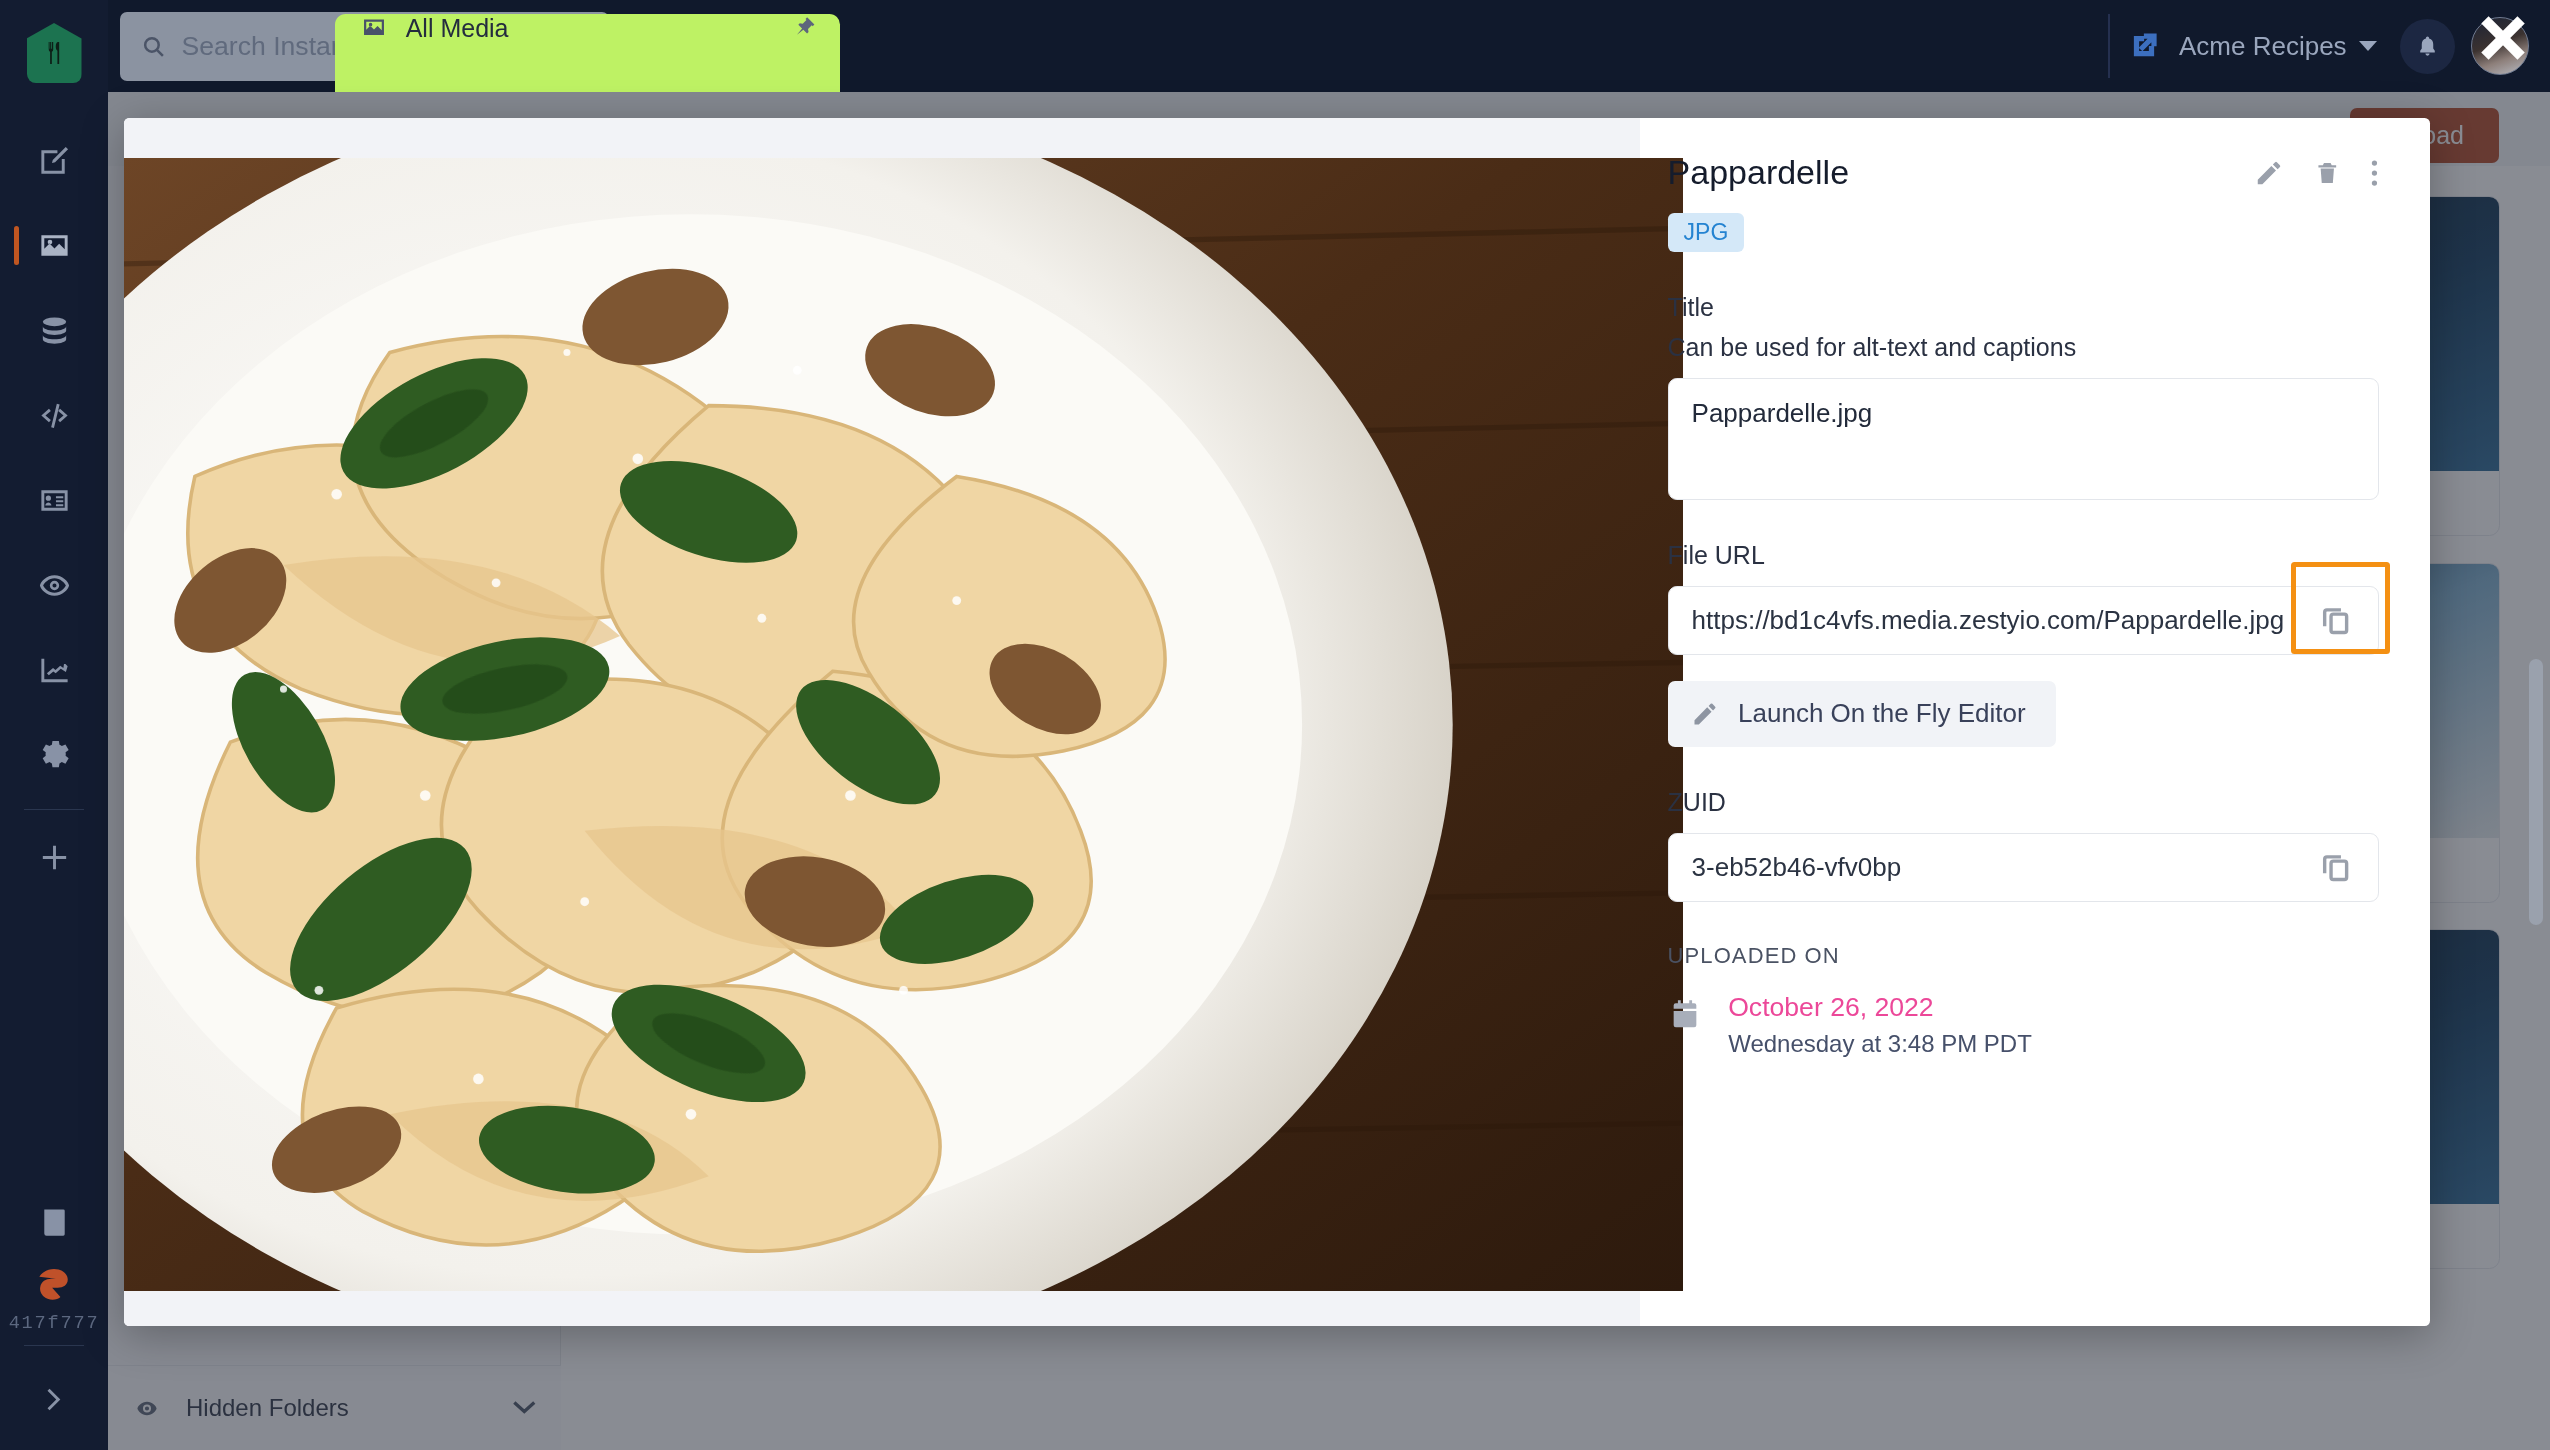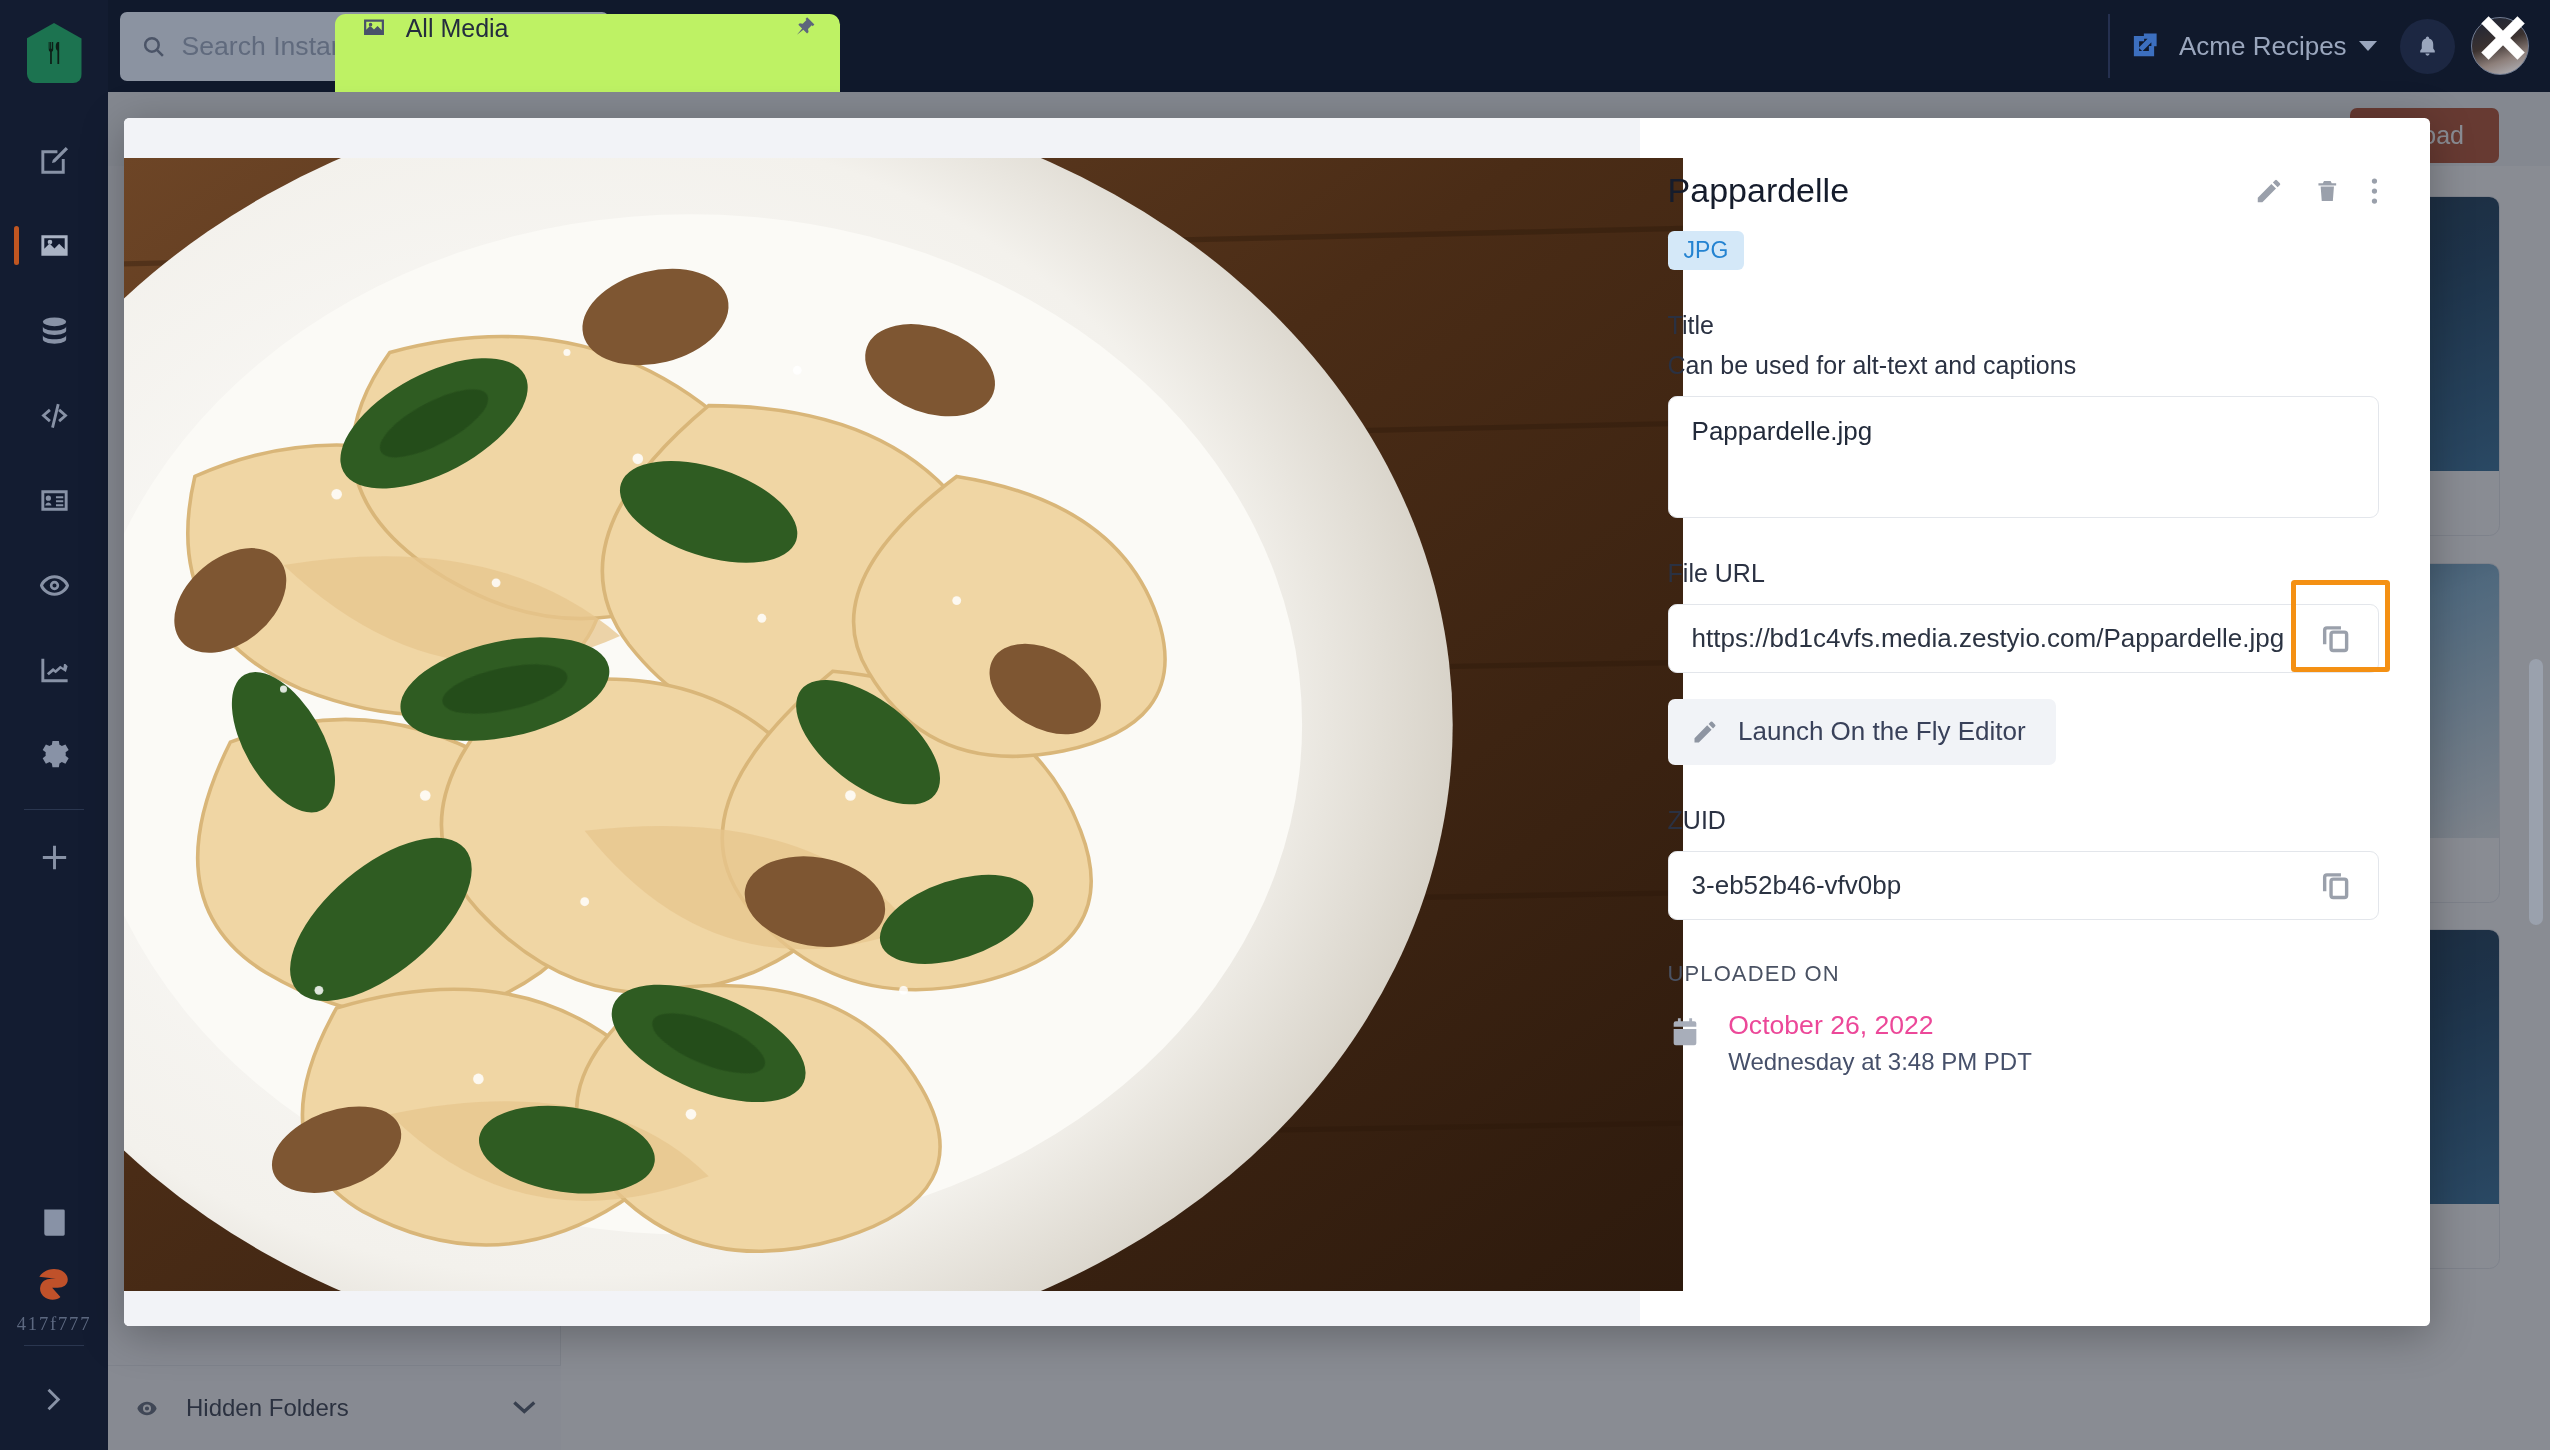--- a/index.html
+++ b/index.html
@@ -35,21 +35,21 @@
   .rail-item.active svg { fill: #aab3c4; }
   .rail-item.active::before {
     content: ""; position: absolute; left: 14px; top: 23px;
     width: 5.3px; height: 39px; background: #c05621; border-radius: 2.7px;
   }
   .rail-divider { width: 60px; height: 0.9px; background: #2a364f; margin: 10.6px 0 5.3px; }
   .rail-bottom { margin-top: auto; display: flex; flex-direction: column; align-items: center; width: 100%; padding-bottom: 16px; }
   .rail-bottom .rail-item { height: 69px; }
   .rail-zesty { width: 48px; height: 48px; display:flex; align-items:center; justify-content:center; margin: 5.3px 0 3.5px; }
   .rail-version {
-    font-family: Liberation Serif, serif;
+    font-family: Liberation Mono, monospace;
     color: #5c6880; font-size: 18.6px; line-height: 20.4px;
     letter-spacing: 1.8px; text-align: center; width: 100%;
   }
   .rail-expand { margin-top: 14px; }
 
   
   .topbar {
     position: absolute; left: 108px; top: 0; right: 0; height: 92px;
     background: #10192c; z-index: 4;
   }
@@ -141,21 +141,21 @@
     position: absolute; left: 124px; top: 118px; width: 2306px; height: 1208px;
     background: #ffffff; border-radius: 5.3px; z-index: 10; display: flex;
     box-shadow: 0 8.9px 44px rgba(0,0,0,0.28); overflow: hidden;
   }
   .modal-left { width: 1559px; position: relative; background: #f2f3f7; }
   .modal-img {
     position: absolute; left: 0; top: 40px; width: 1559px; height: 1133px;
   }
   .pasta-canvas { width: 100%; height: 100%; display: block; }
 
-  .modal-right { flex: 1; padding: 53px 51px 0 28px; position: relative; }
+  .modal-right { flex: 1; padding: 35px 51px 0 28px; position: relative; }
 
   .mr-head { display: flex; align-items: flex-start; }
   .mr-title { font-size: 34px; color: #151c2c; font-weight: 400; flex: 1; }
   .mr-actions { display: flex; align-items: center; gap: 30px; padding-top: 5.3px; }
   .mr-actions svg { fill: #9aa0ab; display: block; }
   .ic-pencil { width: 30px; height: 30px; }
   .ic-trash  { width: 26.6px; height: 30px; }
   .ic-dots   { width: 8.9px; height: 30px; }
 
   .chip {

